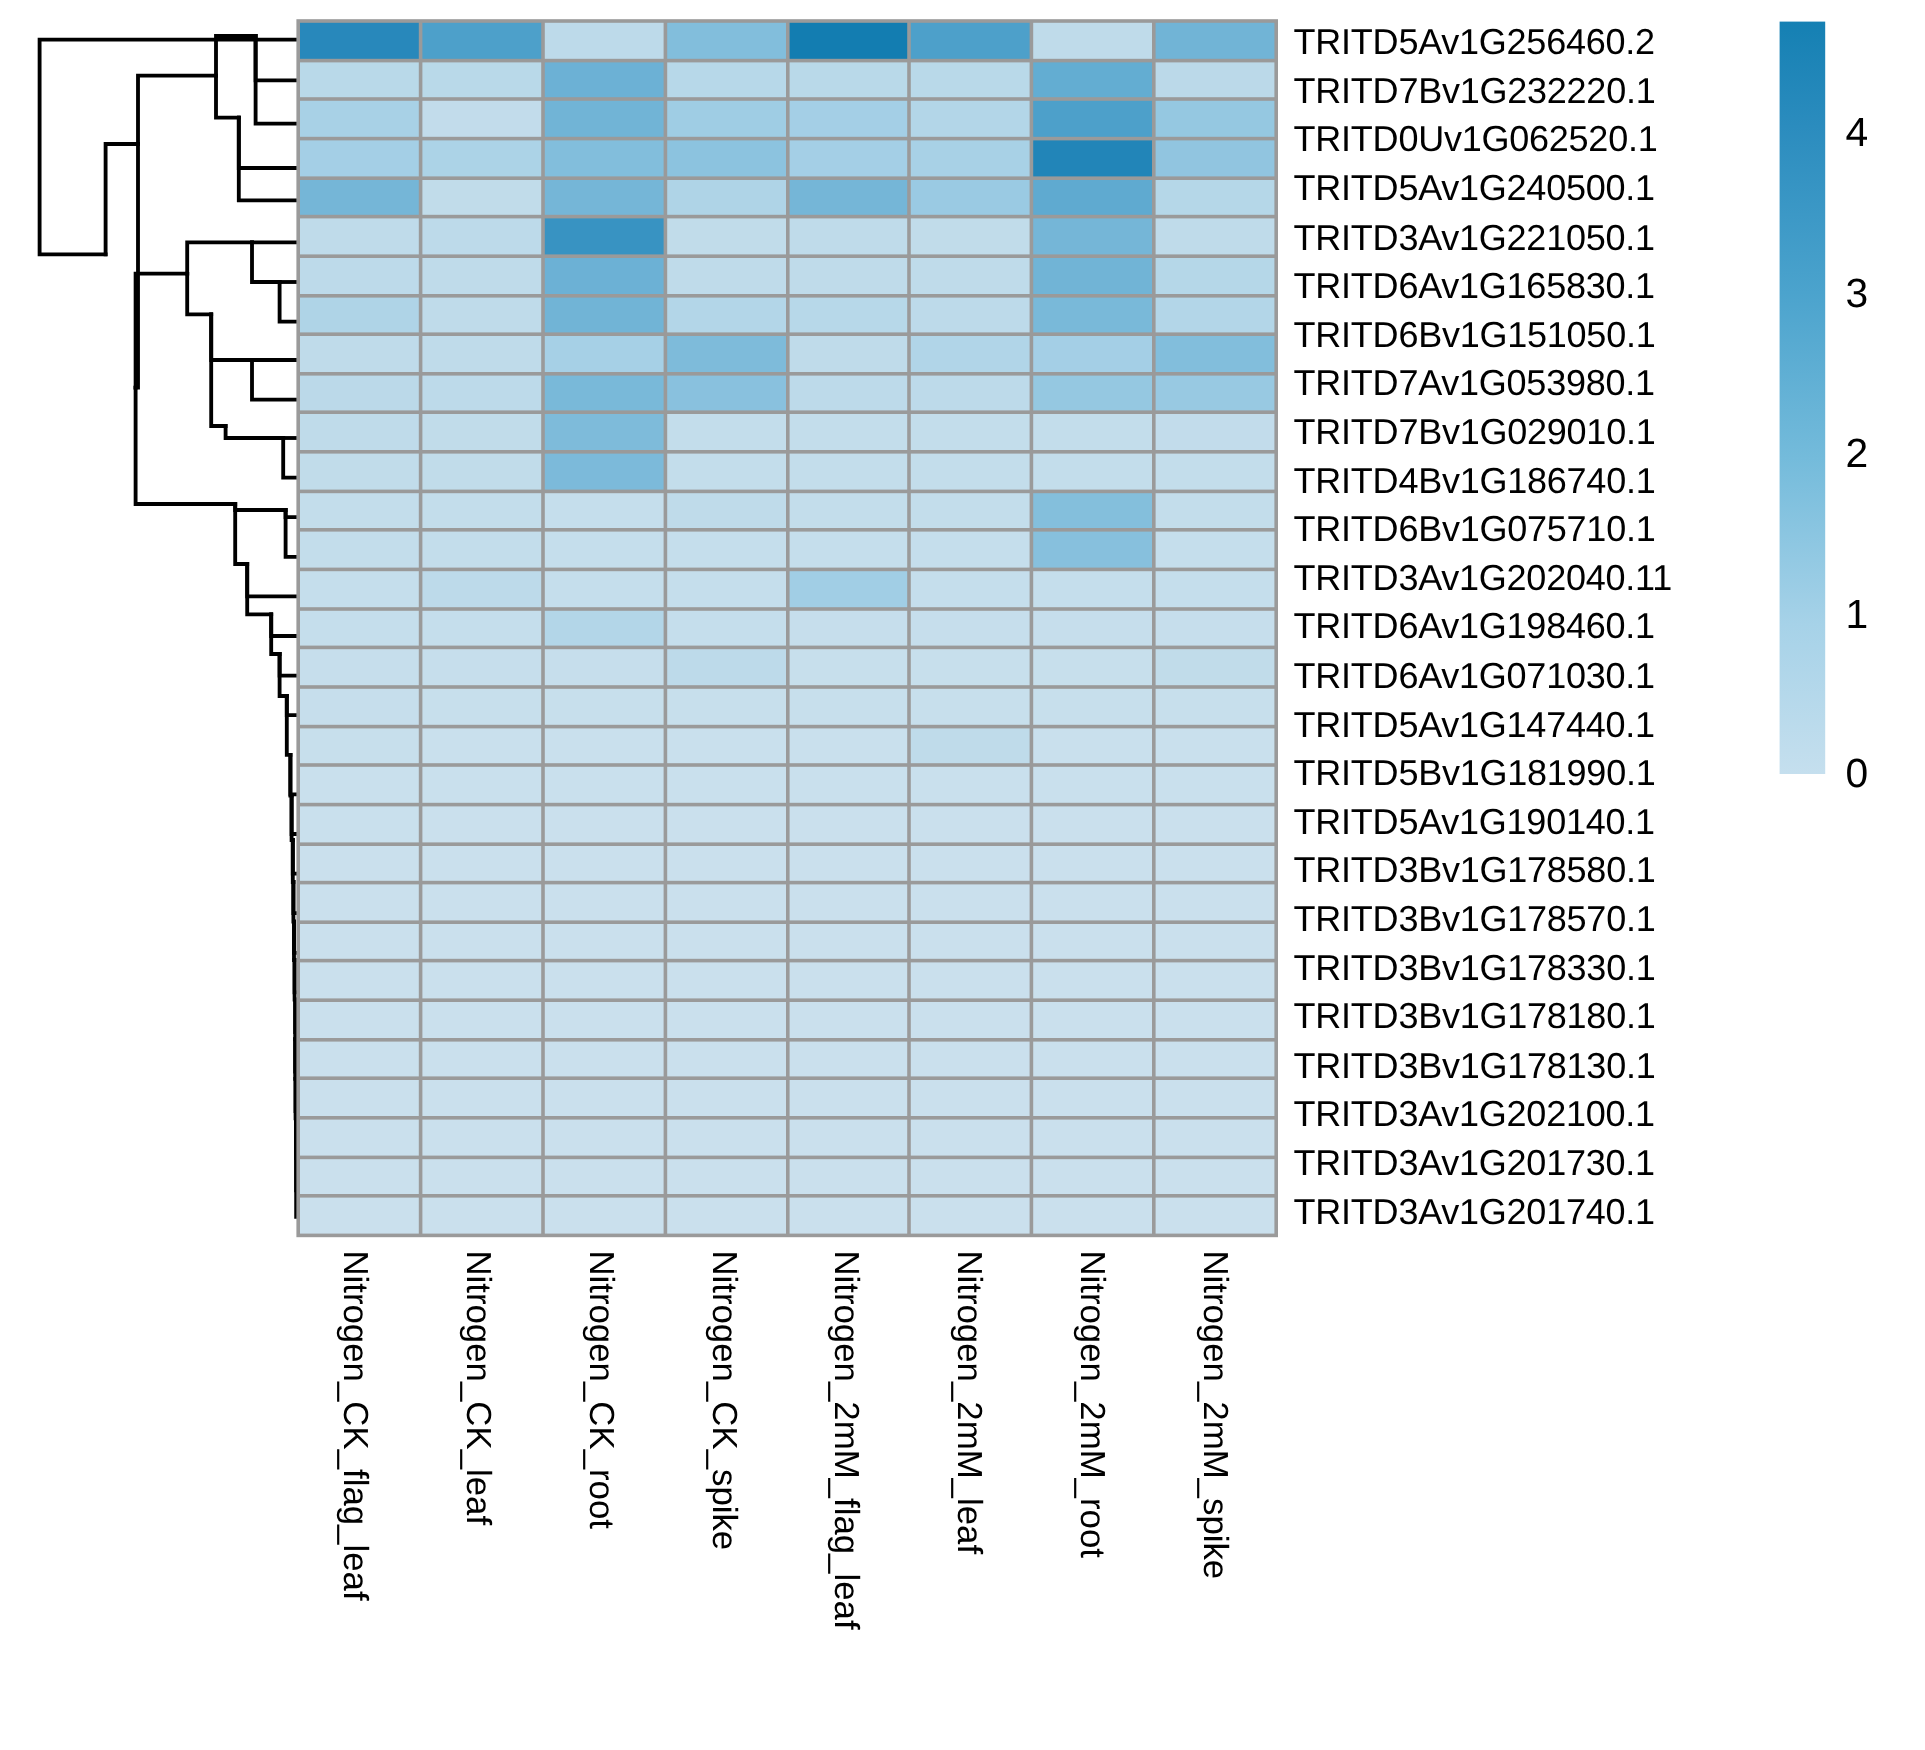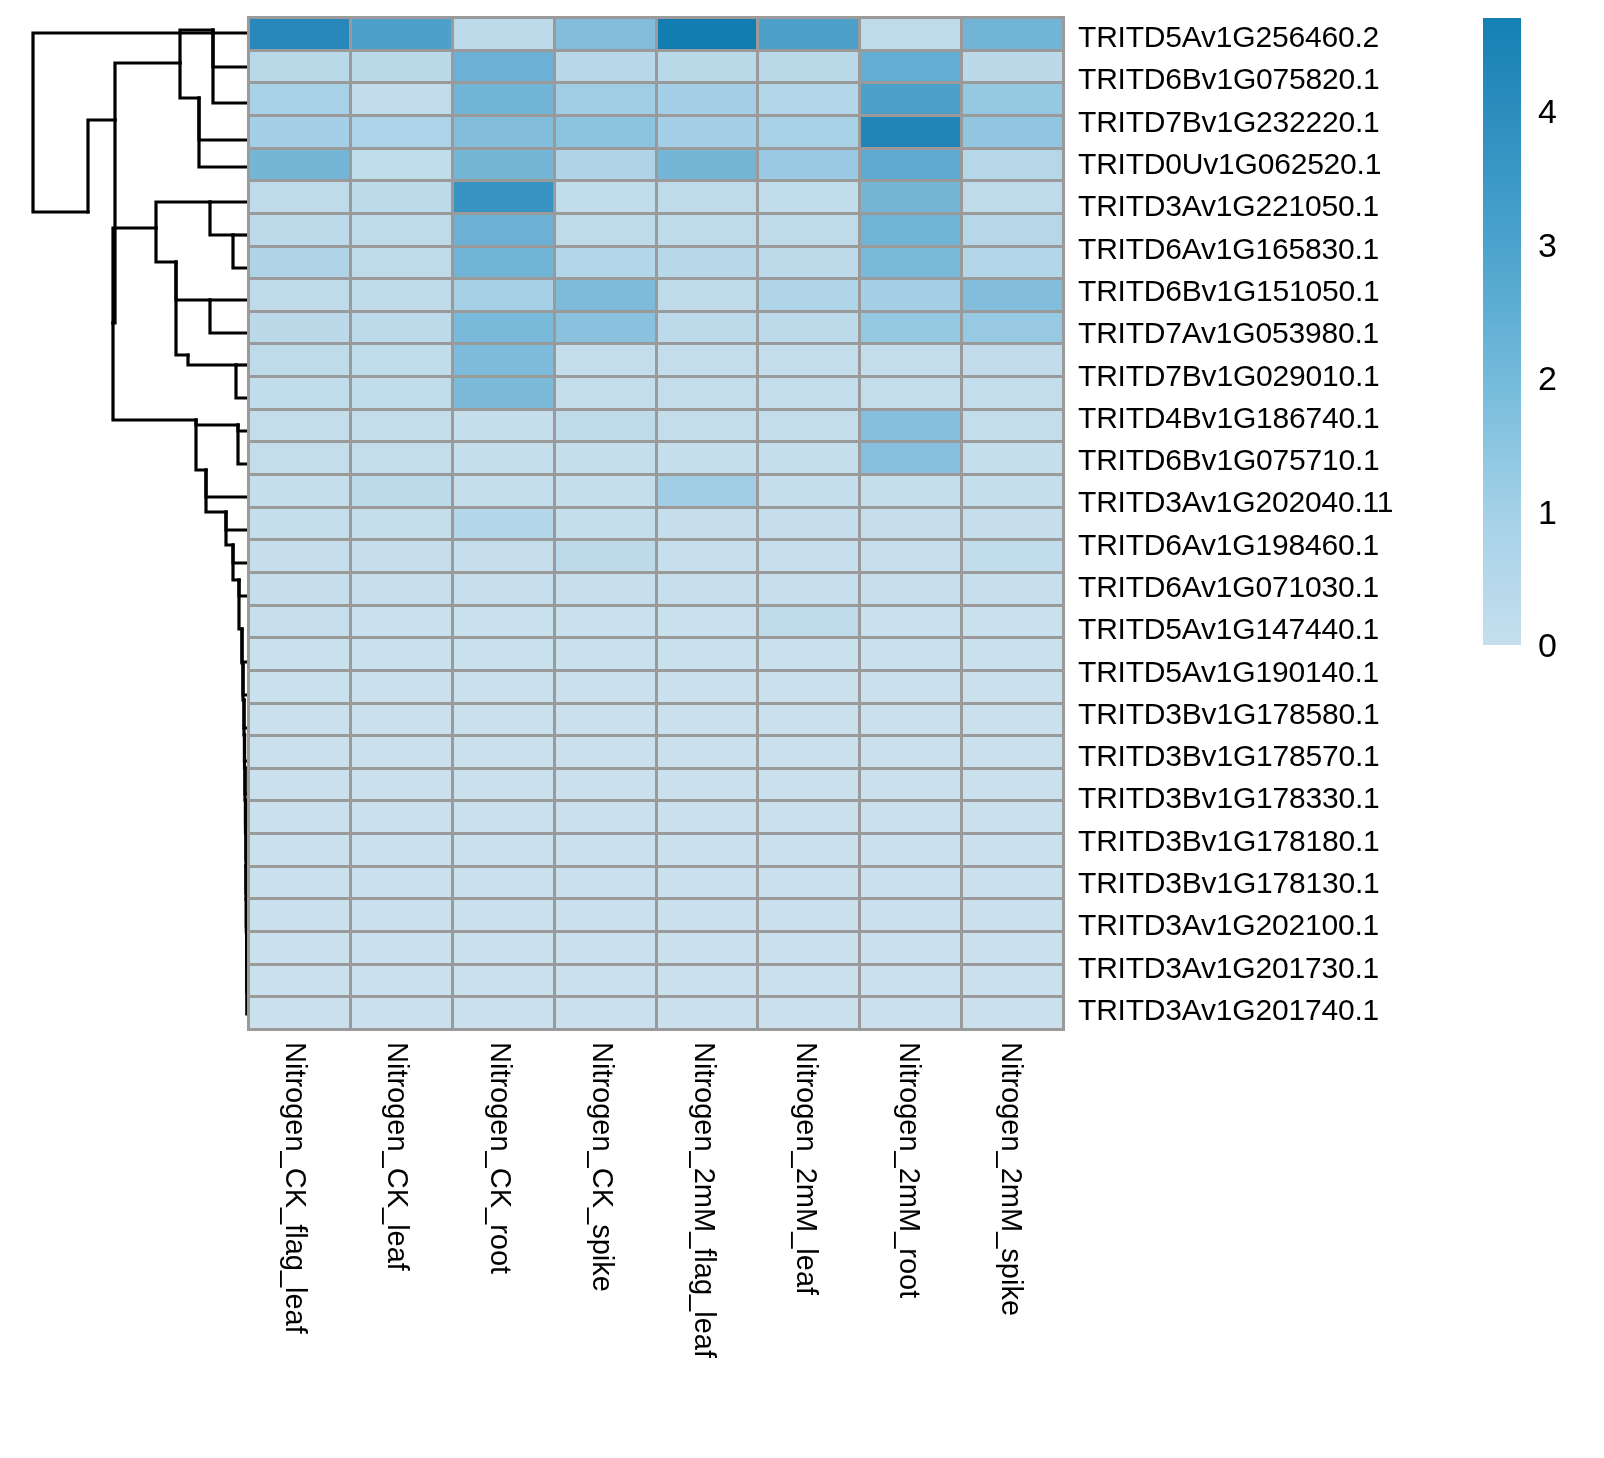--- a/index.html
+++ b/index.html
@@ -406,34 +406,35 @@
       <div class="cell" style="background: rgb(202, 224, 237);"></div>
       <div class="cell" style="background: rgb(202, 224, 237);"></div>
       <div class="cell" style="background: rgb(202, 224, 237);"></div>
       <div class="cell" style="background: rgb(202, 224, 237);"></div>
       <div class="cell" style="background: rgb(202, 224, 237);"></div>
       <div class="cell" style="background: rgb(202, 224, 237);"></div>
     </div>
 
   <div id="rowlabels">
       <div class="rowlabel">TRITD5Av1G256460.2</div>
-      <div class="rowlabel">TRITD6Bv1G075820.1</div>
       <div class="rowlabel">TRITD7Bv1G232220.1</div>
       <div class="rowlabel">TRITD0Uv1G062520.1</div>
+      <div class="rowlabel">TRITD5Av1G240500.1</div>
       <div class="rowlabel">TRITD3Av1G221050.1</div>
       <div class="rowlabel">TRITD6Av1G165830.1</div>
       <div class="rowlabel">TRITD6Bv1G151050.1</div>
       <div class="rowlabel">TRITD7Av1G053980.1</div>
       <div class="rowlabel">TRITD7Bv1G029010.1</div>
       <div class="rowlabel">TRITD4Bv1G186740.1</div>
       <div class="rowlabel">TRITD6Bv1G075710.1</div>
       <div class="rowlabel">TRITD3Av1G202040.11</div>
       <div class="rowlabel">TRITD6Av1G198460.1</div>
       <div class="rowlabel">TRITD6Av1G071030.1</div>
       <div class="rowlabel">TRITD5Av1G147440.1</div>
+      <div class="rowlabel">TRITD5Bv1G181990.1</div>
       <div class="rowlabel">TRITD5Av1G190140.1</div>
       <div class="rowlabel">TRITD3Bv1G178580.1</div>
       <div class="rowlabel">TRITD3Bv1G178570.1</div>
       <div class="rowlabel">TRITD3Bv1G178330.1</div>
       <div class="rowlabel">TRITD3Bv1G178180.1</div>
       <div class="rowlabel">TRITD3Bv1G178130.1</div>
       <div class="rowlabel">TRITD3Av1G202100.1</div>
       <div class="rowlabel">TRITD3Av1G201730.1</div>
       <div class="rowlabel">TRITD3Av1G201740.1</div>
     </div>

